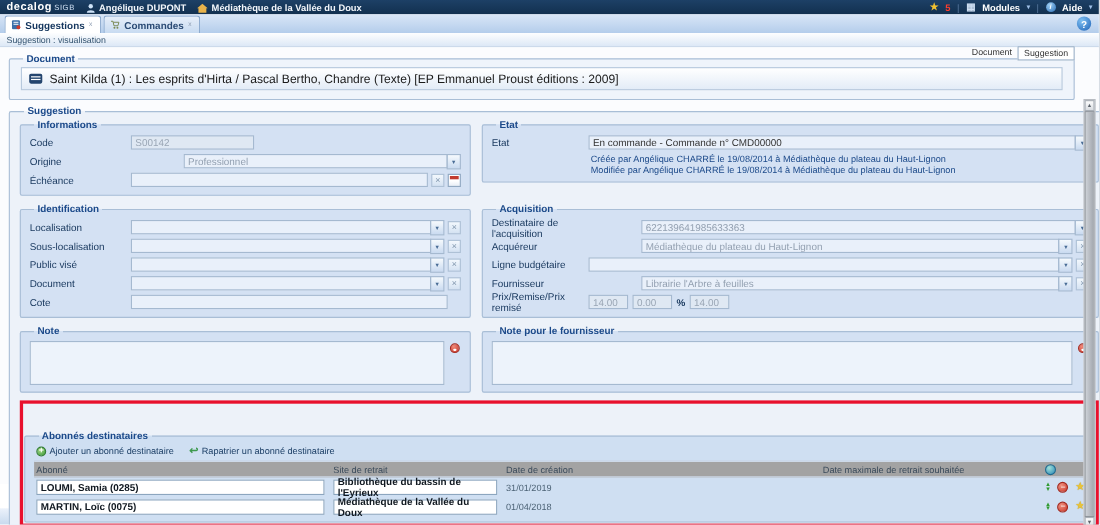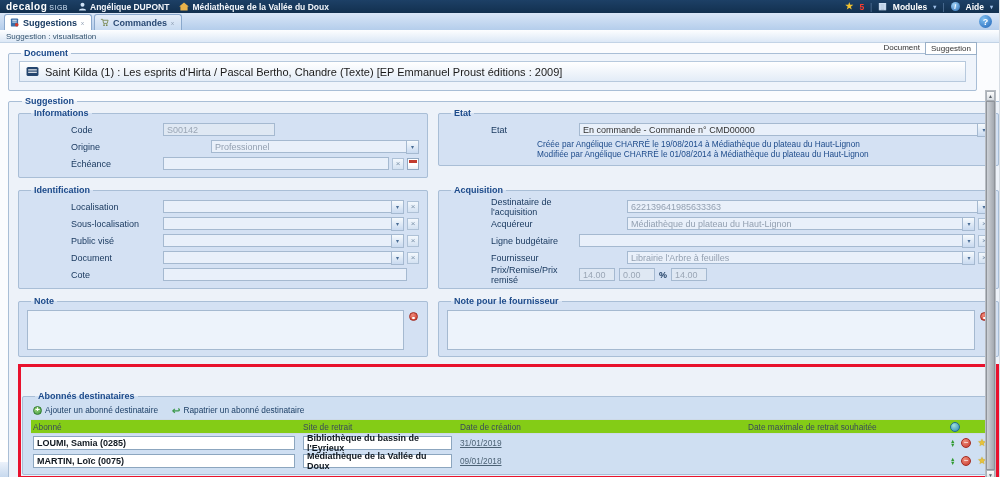--- a/index.html
+++ b/index.html
@@ -3,21 +3,21 @@
 <meta charset="utf-8">
 <style>
   * { margin:0; padding:0; box-sizing:border-box; }
   body { font-family:"Liberation Sans", sans-serif; background:#fff; }
   .screen { position:relative; width:1000px; height:477px; overflow:hidden; background:#fbfcfe; border-right:1px solid #d7dde4; }
 
   
   .topbar { height:13px; background:linear-gradient(#1d4066,#12304f); display:flex; align-items:center; padding:0 6px; gap:10px; color:#fff; }
   .logo { font-size:10px; font-weight:bold; letter-spacing:.5px; color:#fff; }
   .logo .sigb { font-size:7px; font-weight:normal; color:#cfe0f4; margin-left:2px; }
-  .tb-item { display:flex; align-items:flex-start; gap:3px; font-size:8.5px; font-weight:bold; color:#f2f6fb; }
+  .tb-item { display:flex; align-items:flex-end; gap:3px; font-size:8.5px; font-weight:bold; color:#f2f6fb; }
   .tb-right { margin-left:auto; display:flex; align-items:center; gap:6px; font-size:8.5px; font-weight:bold; }
   .tb-sep { color:#5b7ba1; font-weight:normal; }
   .star-glyph { color:#f2c230; font-size:9px; line-height:9px; }
   .notif-count { color:#ff3d2e; font-size:8.5px; font-weight:bold; }
   .grid-glyph { color:#cfe0f4; font-size:9px; line-height:9px; }
   .chev { color:#9fc0e8; font-size:6px; line-height:6px; }
   .info-circle { width:9px; height:9px; border-radius:50%; background:radial-gradient(circle at 35% 30%,#9fd0f5,#2a6db5); color:#fff; font-size:6.5px; font-style:italic; font-weight:bold; display:flex; align-items:center; justify-content:center; }
 
   
   .tabrow { position:relative; height:17px; background:linear-gradient(#d9e6f7,#b4cdeb); display:flex; align-items:flex-end; padding-left:4px; gap:2px; }
@@ -41,21 +41,21 @@
   .fs-doc { background:#eff4fb; margin-top:3px; }
   .doc-bar { margin:1px 2px 2px; background:linear-gradient(#ffffff,#e3ecf7); border:1px solid #b7c9dd; height:21px; display:flex; align-items:center; gap:6px; padding:0 6px; font-size:11px; color:#1a1a1a; }
 
   .fs-sugg { background:#edf2f9; margin-top:5px; padding:2px 9px 7px; }
   .fsrow { display:flex; gap:10px; margin-bottom:7px; }
   .col-l { width:410px; flex:none; }
   .col-r { flex:1; }
   .group { background:#d4e1f3; width:100%; }
 
   .frow { display:flex; align-items:center; height:15px; margin-top:2px; font-size:9px; }
-  .flabel { width:92px; flex:none; color:#16365c;margin-left:44px; }
+  .flabel { width:92px; flex:none; color:#16365c; }
   .col-r .flabel { width:88px; }
   .fld { height:13px; border:1px solid #a5b9d0; background:#e9f0fa; font-family:inherit; font-size:9px; color:#333; padding:0 3px; flex:1; min-width:0; }
   .fld.gray { color:#93a0b1;margin-left:48px; }
   .fld.dis { background:#dfe8f3; color:#9aa6b5; }
   .sbtn { width:13px; height:14px; flex:none; border:1px solid #a5b9d0; background:linear-gradient(#f6fafd,#c9daf0); color:#4a6d96; font-size:6px; display:flex; align-items:center; justify-content:center; margin-left:-1px; }
   .gbtn { width:12px; height:12px; flex:none; display:flex; align-items:center; justify-content:center; font-size:8px; color:#7d93ab; background:linear-gradient(#f3f8fd,#d4e2f2); border:1px solid #aec1d6; margin-left:3px; }
   .cal { width:12px; height:12px; flex:none; margin-left:3px; border:1px solid #92a9c2; background:linear-gradient(#fff 55%,#e8eef6); position:relative; }
   .cal::before { content:""; position:absolute; left:1px; right:1px; top:1px; height:3px; background:#c23b2e; }
   .w-code { flex:none; width:112px; }
   .mr-id { margin-right:12px; }
@@ -69,29 +69,29 @@
   .note-del::after { content:""; position:absolute; left:2px; right:2px; top:3.5px; height:2px; background:#fff; border-radius:1px; }
 
   
   .red-wrap { border:3px solid #e8112d; padding:1px; background:#edf2f9; }
   .fs-abo { background:#cfdff2; padding-bottom:4px;margin-top:23px; }
   .abo-toolbar { display:flex; align-items:center; gap:14px; margin:2px 0 4px 2px; font-size:8.3px; color:#1c3f66; }
   .abo-link { display:flex; align-items:center; gap:3px; }
   .add-circ { width:9px; height:9px; border-radius:50%; background:radial-gradient(circle at 35% 30%,#9fd77f,#3f9a3f); border:1px solid #2f7a2f; color:#fff; font-size:8px; line-height:8px; font-weight:bold; display:flex; align-items:center; justify-content:center; }
   .rep-glyph { color:#3f9a4f; font-size:10px; line-height:9px; font-weight:bold; }
   .trow { display:flex; align-items:center; }
-  .thead { background:#84cc16; border-top:1px solid #cdd9e8; border-bottom:1px solid #cdd9e8; height:15px; font-size:8.3px; color:#3a4a5a; }
+  .thead { background:#a3a3a3; border-top:1px solid #cdd9e8; border-bottom:1px solid #cdd9e8; height:15px; font-size:8.3px; color:#3a4a5a; }
   .drow { height:18px; }
   .c1 { width:272px; flex:none; padding-left:2px; }
   .c2 { width:157px; flex:none; }
   .c3 { width:288px; flex:none; }
   .c4 { width:202px; flex:none; }
   .c5 { flex:1; display:flex; align-items:center; gap:6px; }
   .cellbox { border:1px solid #8ca6bf; background:#fff; height:14px; display:flex; align-items:center; padding:0 3px; font-weight:bold; font-size:9px; color:#101820; margin-right:8px; }
-  .datecell { font-size:8.3px; color:#4c6275;text-decoration:underline; }
+  .datecell { font-size:8.3px; color:#4c6275; }
   .globe { width:10px; height:10px; border-radius:50%; background:radial-gradient(circle at 35% 30%,#9fe0d8,#2a88b8); border:1px solid #1f6a8f; }
   .mv { display:flex; flex-direction:column; line-height:4px; font-size:5.5px; color:#2f9a2f; font-weight:bold; }
   .rm { width:10px; height:10px; border-radius:50%; background:radial-gradient(circle at 35% 30%,#f0907e,#c6362a); border:1px solid #a32a20; color:#fff; font-size:8px; line-height:8px; display:flex; align-items:center; justify-content:center; }
   .st { color:#e8c33a; font-size:10px; line-height:10px; text-shadow:0 0 1px #a98a1a; }
 
   
   .scrollbar { position:absolute; right:3px; top:47px; width:11px; height:391px; background:#eef0f3; border:1px solid #b8bcc2; display:flex; flex-direction:column; }
   .sc-btn { height:10px; flex:none; background:linear-gradient(#fdfdfd,#d8dce1); border:1px solid #aab0b7; font-size:5px; color:#5a616a; display:flex; align-items:center; justify-content:center; }
   .sc-thumb { flex:1; margin:0; background:linear-gradient(90deg,#cdd1d7,#a4a9b0); border:1px solid #8f949b; }
 
@@ -224,21 +224,21 @@
         <div class="col-r">
           <fieldset class="group">
             <legend>Etat</legend>
             <div class="frow">
               <span class="flabel">Etat</span>
               <input class="fld" readonly="" value="En commande - Commande n° CMD00000" style="">
               <span class="sbtn">▾</span>
             </div>
             <div class="meta">
               <div>Créée par Angélique CHARRÉ le 19/08/2014 à Médiathèque du plateau du Haut-Lignon</div>
-              <div>Modifiée par Angélique CHARRÉ le 01/08/2014 à Médiathèque du plateau du Haut-Lignon</div>
+              <div>Modifiée par Angélique CHARRÉ le 19/08/2014 à Médiathèque du plateau du Haut-Lignon</div>
             </div>
           </fieldset>
         </div>
       </div>
 
       <div class="fsrow">
         <div class="col-l">
           <fieldset class="group">
             <legend>Identification</legend>
             <div class="frow">
@@ -370,21 +370,21 @@
               <span class="st">★</span>
             </span>
           </div>
           <div class="trow drow">
             <span class="c1">
                 <span class="cellbox" style="flex:1">MARTIN, Loïc (0075)</span>
               </span>
             <span class="c2">
                 <span class="cellbox" style="flex:1">Médiathèque de la Vallée du Doux</span>
               </span>
-            <span class="c3 datecell">09/01/2018</span>
+            <span class="c3 datecell">01/04/2018</span>
             <span class="c4 datecell"></span>
             <span class="c5">
               <span class="mv">
                   <span>▲</span>
                   <span>▼</span>
                 </span>
               <span class="rm">−</span>
               <span class="st">★</span>
             </span>
           </div>

